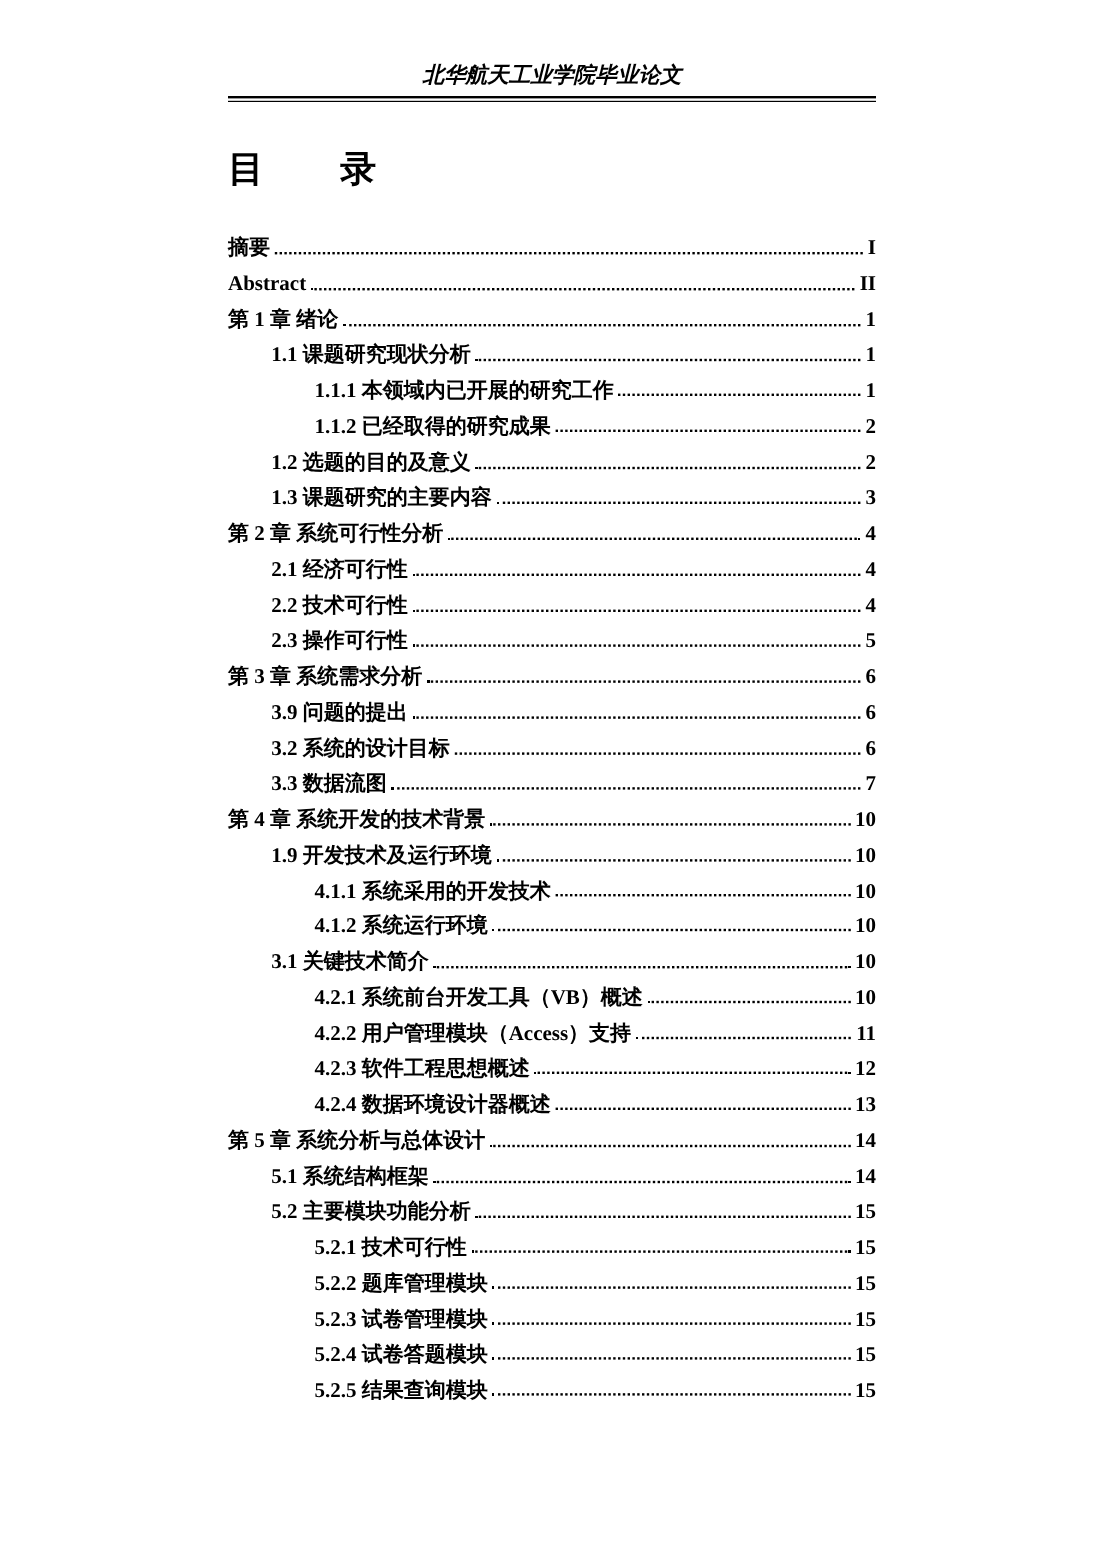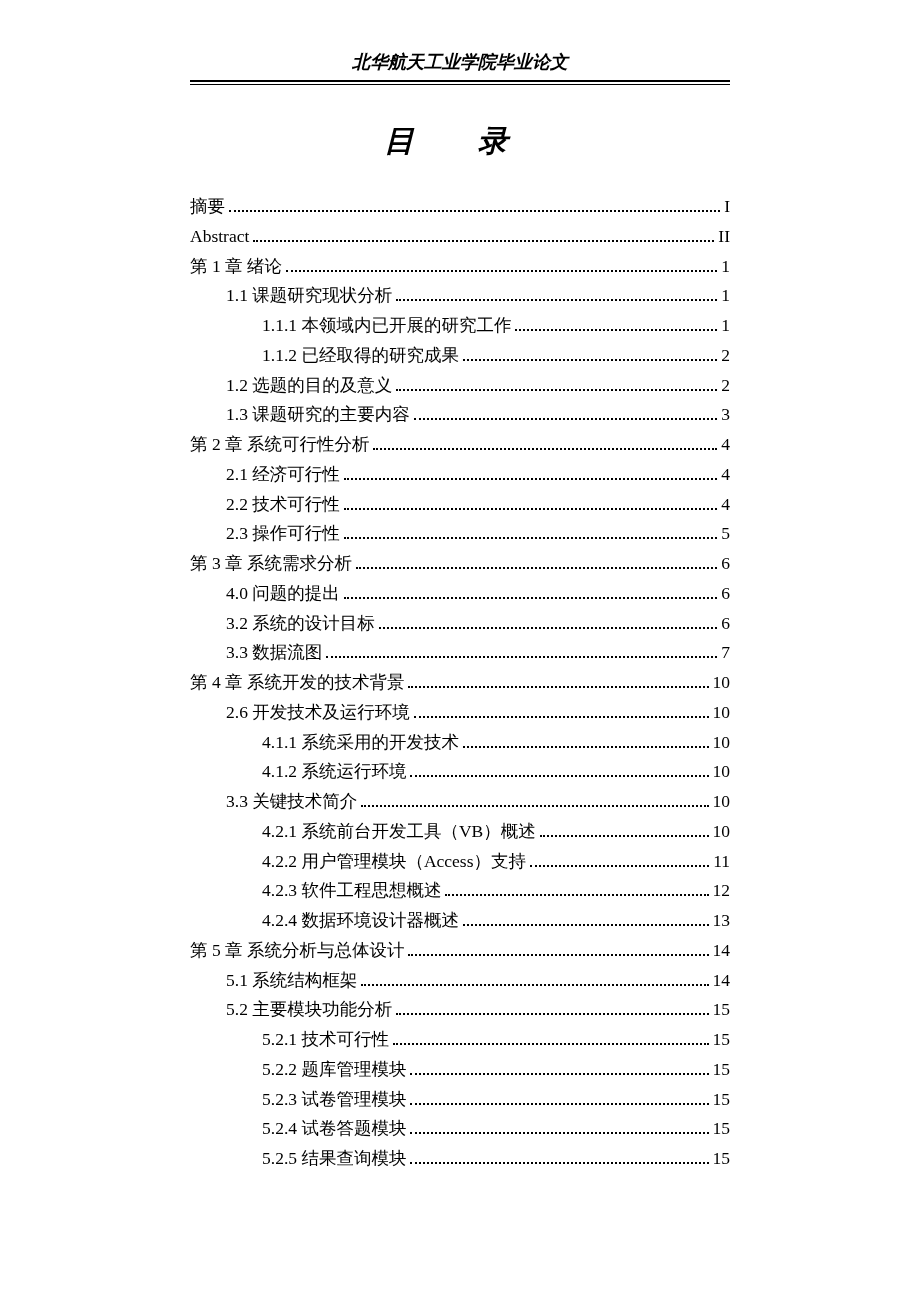--- a/index.html
+++ b/index.html
@@ -25,40 +25,40 @@
     font-size: 18px;
     padding-bottom: 6px;
   }
   .header-rule {
     border-top: 2px solid #000;
     border-bottom: 1px solid #000;
     height: 2px;
     margin-bottom: 36px;
   }
   .doc-title {
-    text-align: center;
+    text-align: left;
     font-family: "SimSun", "宋体", serif;
     font-size: 30px;
     font-weight: bold;
     letter-spacing: 28px;
     margin-bottom: 30px;
-    font-style: italic;
   }
   .toc {
     font-size: 17.5px;
+    font-weight: bold;
   }
   .toc-row {
     display: flex;
     align-items: baseline;
     line-height: 1.7;
     white-space: nowrap;
   }
   .toc-row.level-0 { padding-left: 0; }
   .toc-row.level-1 { padding-left: 36px; justify-content: space-between; }
-  .toc-row.level-2 { padding-left: 72px; }
+  .toc-row.level-2 { padding-left: 72px; align-items: center; }
   .toc-label {
     font-family: "SimSun", "宋体", "Times New Roman", serif;
   }
   .toc-leader {
     flex: 1;
     border-bottom: 2px dotted #000;
     margin: 0 4px 4px 4px;
     height: 0.6em;
   }
   .toc-page {
@@ -139,56 +139,56 @@
         <span class="toc-label">2.3  操作可行性</span>
         <span class="toc-leader"></span>
         <span class="toc-page">5</span>
       </div>
       <div class="toc-row level-0">
         <span class="toc-label">第 3 章  系统需求分析</span>
         <span class="toc-leader"></span>
         <span class="toc-page">6</span>
       </div>
       <div class="toc-row level-1">
-        <span class="toc-label">4.0  问题的提出</span>
+        <span class="toc-label">3.9  问题的提出</span>
         <span class="toc-leader"></span>
         <span class="toc-page">6</span>
       </div>
       <div class="toc-row level-1">
         <span class="toc-label">3.2  系统的设计目标</span>
         <span class="toc-leader"></span>
         <span class="toc-page">6</span>
       </div>
       <div class="toc-row level-1">
         <span class="toc-label">3.3  数据流图</span>
         <span class="toc-leader"></span>
         <span class="toc-page">7</span>
       </div>
       <div class="toc-row level-0">
         <span class="toc-label">第 4 章  系统开发的技术背景</span>
         <span class="toc-leader"></span>
         <span class="toc-page">10</span>
       </div>
       <div class="toc-row level-1">
-        <span class="toc-label">2.6  开发技术及运行环境</span>
+        <span class="toc-label">1.9  开发技术及运行环境</span>
         <span class="toc-leader"></span>
         <span class="toc-page">10</span>
       </div>
       <div class="toc-row level-2">
         <span class="toc-label">4.1.1  系统采用的开发技术</span>
         <span class="toc-leader"></span>
         <span class="toc-page">10</span>
       </div>
       <div class="toc-row level-2">
         <span class="toc-label">4.1.2  系统运行环境</span>
         <span class="toc-leader"></span>
         <span class="toc-page">10</span>
       </div>
       <div class="toc-row level-1">
-        <span class="toc-label">3.3  关键技术简介</span>
+        <span class="toc-label">3.1  关键技术简介</span>
         <span class="toc-leader"></span>
         <span class="toc-page">10</span>
       </div>
       <div class="toc-row level-2">
         <span class="toc-label">4.2.1  系统前台开发工具（VB）概述</span>
         <span class="toc-leader"></span>
         <span class="toc-page">10</span>
       </div>
       <div class="toc-row level-2">
         <span class="toc-label">4.2.2  用户管理模块（Access）支持</span>

